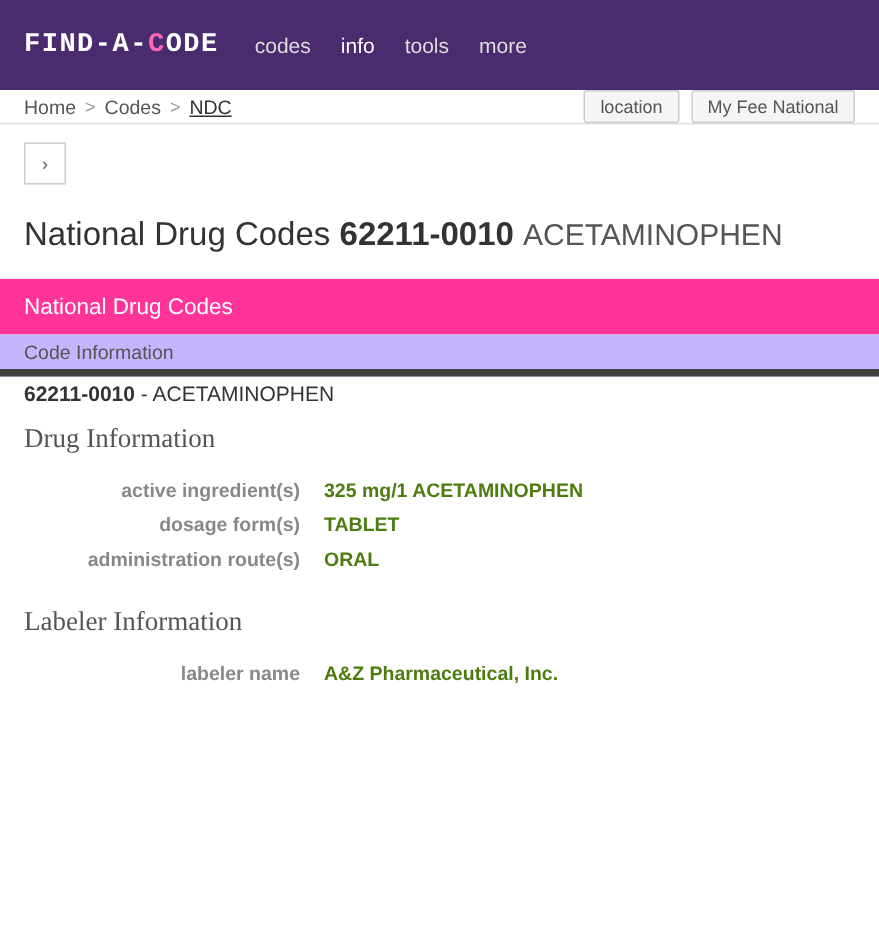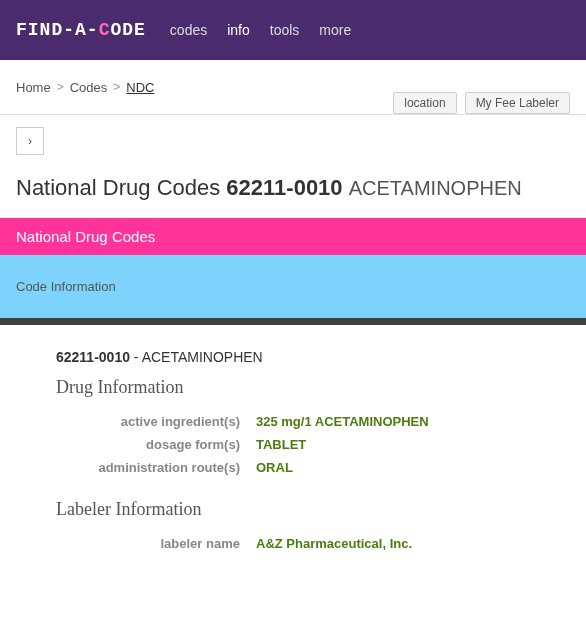--- a/index.html
+++ b/index.html
@@ -55,21 +55,20 @@
     .breadcrumb-current { color: #333; text-decoration: underline; }
     .breadcrumb-actions { display: flex; gap: 8px; }
     .breadcrumb-btn {
       background: #f5f5f5;
       border: 1px solid #ccc;
       padding: 3px 10px;
       font-size: 12px;
       cursor: pointer;
       border-radius: 2px;
       color: #555;
-      margin-top: 32px;
     }
 
     
     .sidebar-toggle {
       width: 28px;
       height: 28px;
       border: 1px solid #ccc;
       display: flex;
       align-items: center;
       justify-content: center;
@@ -104,31 +103,30 @@
       margin: 0;
     }
     .tab-active {
       background: #ff3399;
       color: #fff;
       padding: 10px 16px;
       font-size: 15px;
       font-weight: normal;
     }
     .tab-sub {
-      background: #7dd3fc;
-      padding: 24px 16px;
-      font-size: 13px;
-      color: #555;
-      border-bottom: 7px solid #404040;
+      background: #c4b5fd;
+      padding: 4px 16px;
+      font-size: 13px;
+      color: #555;
+      border-bottom: 5px solid #404040;
     }
 
     
     .content {
-      padding: 24px 16px 0 16px;
-      margin-left: 40px;
+      padding: 3px 16px 0 16px;
     }
     .code-header {
       font-size: 14px;
       margin-bottom: 12px;
     }
     .code-header .code-id { font-weight: bold; }
     .section-title {
       font-size: 18px;
       font-weight: normal;
       color: #555;
@@ -182,21 +180,21 @@
 <div class="breadcrumb-bar">
   <div class="breadcrumb">
     <a>Home</a>
     <span class="breadcrumb-sep">&gt;</span>
     <a>Codes</a>
     <span class="breadcrumb-sep">&gt;</span>
     <span class="breadcrumb-current">NDC</span>
   </div>
   <div class="breadcrumb-actions">
     <button class="breadcrumb-btn">location</button>
-    <button class="breadcrumb-btn">My Fee Labeler</button>
+    <button class="breadcrumb-btn">My Fee National</button>
   </div>
 </div>
 
 <div class="sidebar-toggle">
   <span>›</span>
 </div>
 
 <div class="page-title-area">
   <h1 class="page-title">
     <span>National Drug Codes</span>

